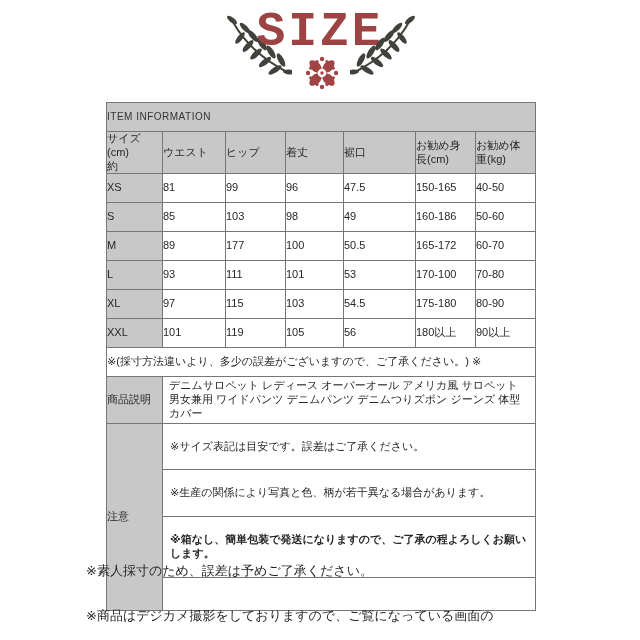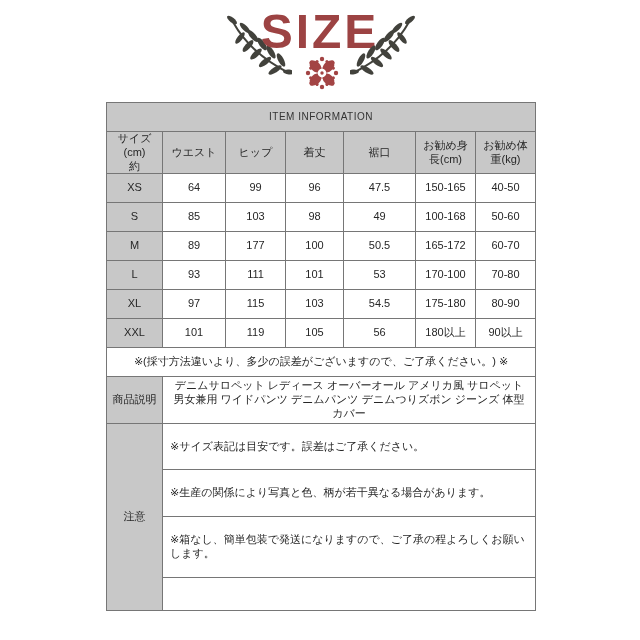--- a/index.html
+++ b/index.html
@@ -4,47 +4,47 @@
 <style>
   * { margin:0; padding:0; box-sizing:border-box; }
   html,body { background:#ffffff; }
   .canvas {
     position:relative; width:640px; height:640px; background:#ffffff;
     font-family:"Liberation Sans","DejaVu Sans",sans-serif; overflow:hidden;
   }
   
   .hero-title {
     position:absolute; left:0; right:0; top:8px; text-align:center;
-    font-family:Liberation Sans, sans-serif;
+    font-family:Liberation Mono, monospace;
     font-size:48px; font-weight:bold; color:#9c4343; letter-spacing:3px; line-height:1;
   }
   .laurel { position:absolute; top:14px; width:66px; height:62px; color:#42423c; }
   .laurel-left  { left:226px; }
   .laurel-right { left:350px; transform:scaleX(-1); }
   .flower { position:absolute; left:303px; top:54px; width:38px; height:38px; color:#a34444; }
   
   .size-table {
     position:absolute; left:106px; top:102px; width:429px;
     border-collapse:collapse; table-layout:fixed;
   }
   .size-table td {
-    border:1px solid #767676; text-align:center; vertical-align:middle;
+    border:1px solid #767676; vertical-align:middle;
     font-size:11px; color:#262626; padding:0; line-height:1.25;
   }
   .gray { background:#c8c8c8; }
   .r-info td  { height:29px; font-size:10px; letter-spacing:.5px; color:#333; }
   .r-head td  { height:32px; white-space:pre-line; }
   .r-data td  { height:29px; }
   .r-note td  { height:29px; }
   .r-desc td  { height:34px; }
   .desc-cell  { padding:2px 6px !important; }
   .caution-cell { text-align:left !important; padding:16px 7px !important; }
   .r-c1 td { height:26px; }
   .r-c2 td { height:27px; }
-  .r-c3 td { height:28px; }
+  .r-c3 td { height:28px;font-weight:bold; }
   .r-empty td { height:30px; }
   
   .footer-notes {
     position:absolute; left:86px; top:533px; width:520px;
     font-size:13px; line-height:15px; color:#1f1f1f; white-space:pre;
   }
 </style>
 </head>
 <body>
 
@@ -144,34 +144,34 @@
         <td class="gray">ヒップ</td>
         <td class="gray">着丈</td>
         <td class="gray">裾口</td>
         <td class="gray">お勧め身
 長(cm)</td>
         <td class="gray">お勧め体
 重(kg)</td>
       </tr>
       <tr class="r-data">
         <td class="gray">XS</td>
-        <td>64</td>
+        <td>81</td>
         <td>99</td>
         <td>96</td>
         <td>47.5</td>
         <td>150-165</td>
         <td>40-50</td>
       </tr>
       <tr class="r-data">
         <td class="gray">S</td>
         <td>85</td>
         <td>103</td>
         <td>98</td>
         <td>49</td>
-        <td>100-168</td>
+        <td>160-186</td>
         <td>50-60</td>
       </tr>
       <tr class="r-data">
         <td class="gray">M</td>
         <td>89</td>
         <td>177</td>
         <td>100</td>
         <td>50.5</td>
         <td>165-172</td>
         <td>60-70</td>
@@ -220,20 +220,22 @@
       <tr class="r-c3">
         <td colspan="6" class="caution-cell">※箱なし、簡単包装で発送になりますので、ご了承の程よろしくお願いします。</td>
       </tr>
       <tr class="r-empty">
         <td colspan="6" class="caution-cell"></td>
       </tr>
     </tbody>
   </table>
 
   <div class="footer-notes">
+    <div>※素人採寸のため、誤差は予めご了承ください。</div>
+    <div>※商品はデジカメ撮影をしておりますので、ご覧になっている画面の</div>
     
     
     
     
     
   </div>
 
 </div>
 
 </body></html>

